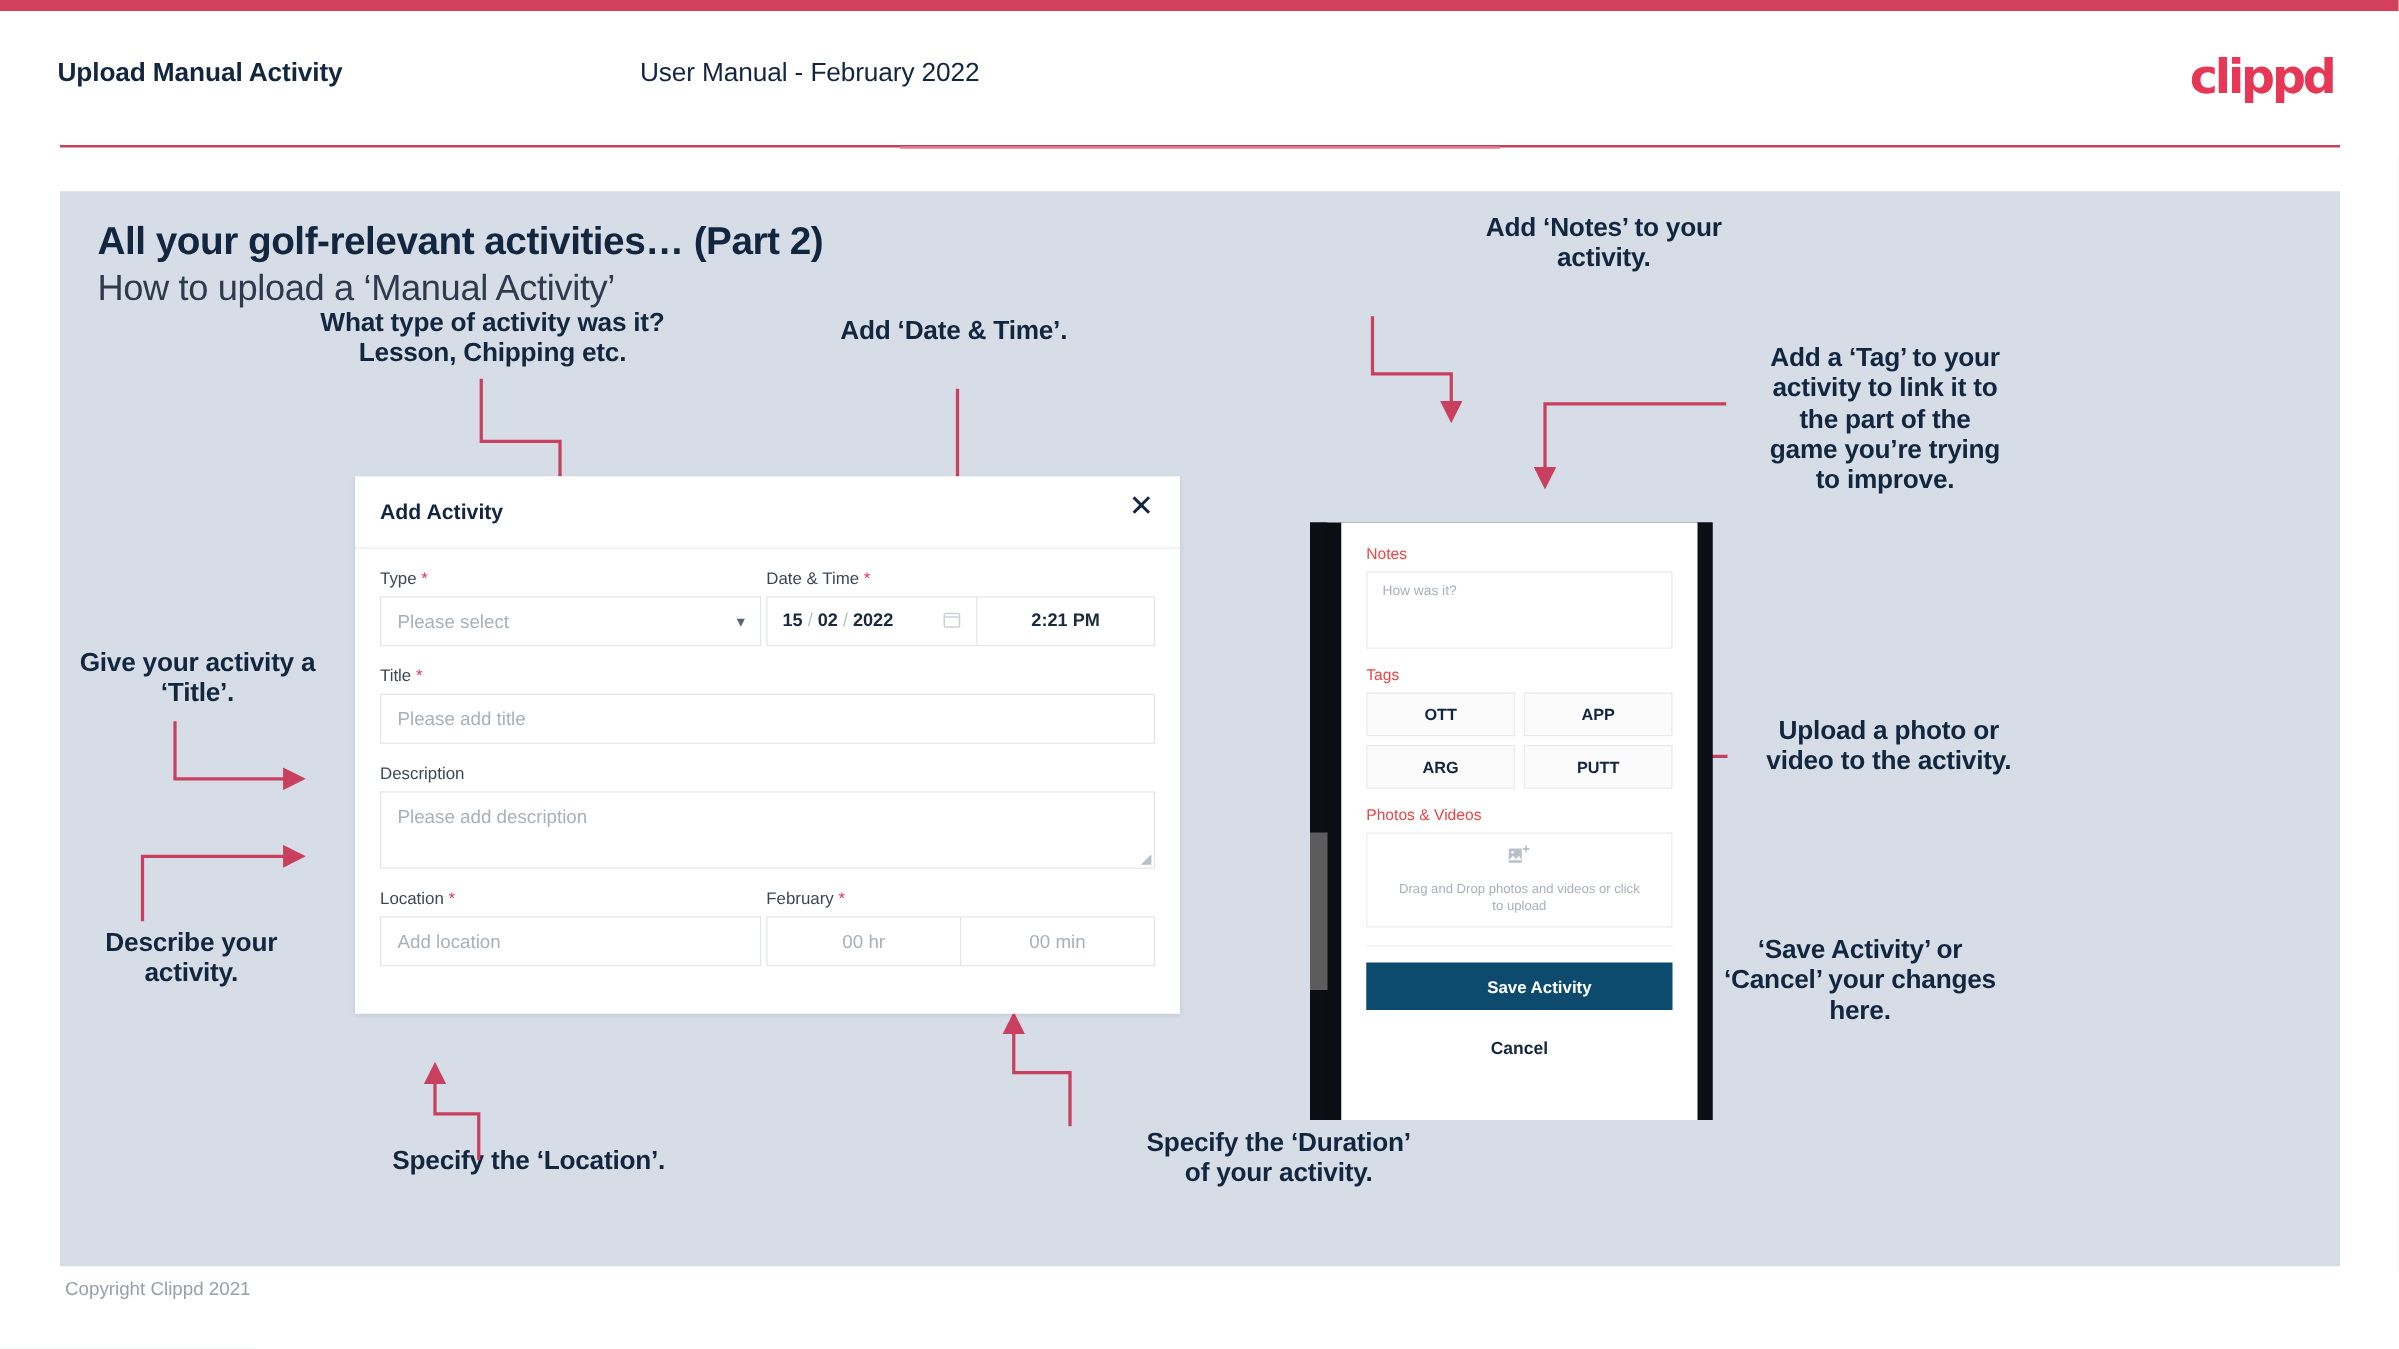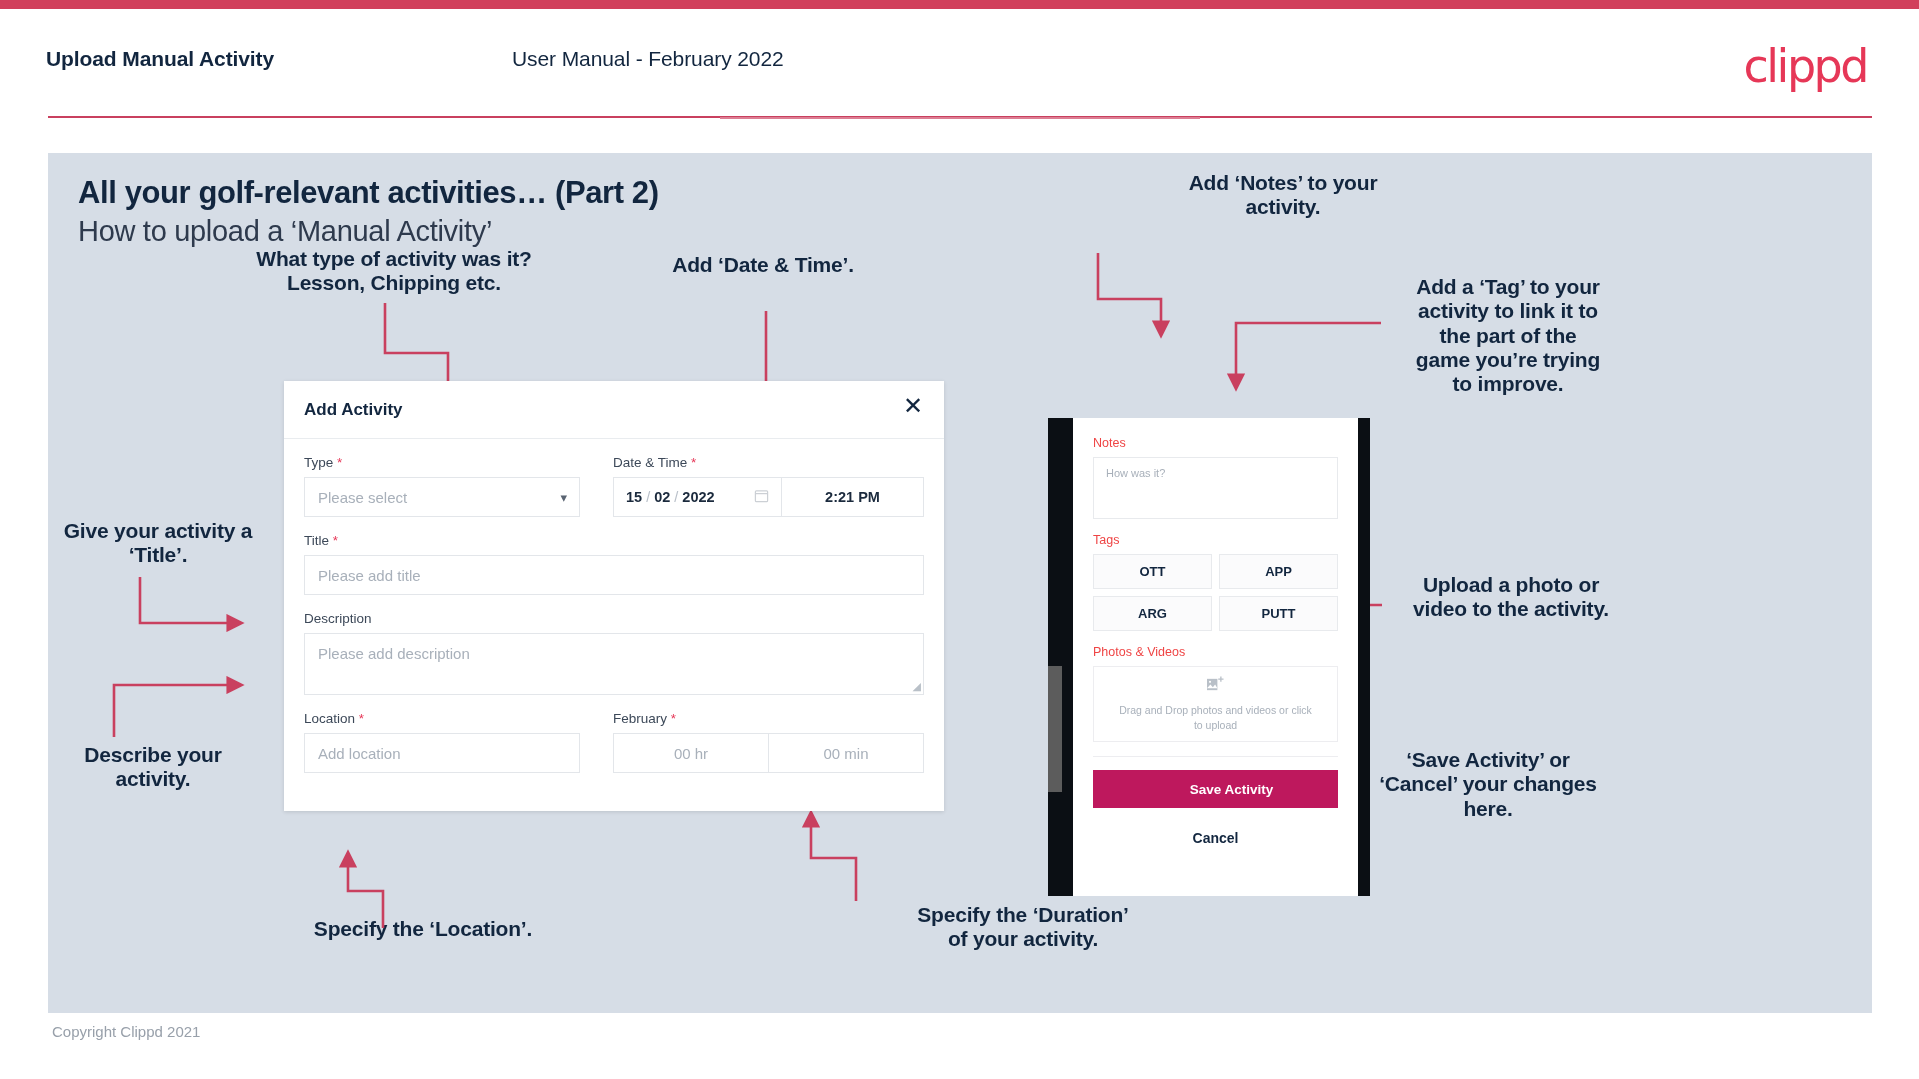--- a/index.html
+++ b/index.html
@@ -42,22 +42,22 @@
     position: absolute;
     left: 512px; top: 38px;
     font-size: 21px;
     font-weight: 400;
     color: #12263f;
     letter-spacing: -0.1px;
   }
   .brand-logo {
     position: absolute;
     right: 52px; top: 30px;
-    font-size: 46px;
-    font-weight: 400;
+    font-size: 38px;
+    font-weight: 700;
     color: #e63757;
     letter-spacing: -2.5px;
     font-family: "DejaVu Sans", sans-serif;
     margin-left: 26px;
   }
   .header-rule {
     position: absolute;
     left: 48px; top: 116px;
     width: 1824px;
     height: 2px;
@@ -151,21 +151,21 @@
   .dialog-body { padding: 16px 20px 0 20px; }
 
   .field-label {
     font-size: 13.5px;
     color: #3c4858;
     margin-bottom: 7px;
     display: block;
   }
   .req { color: #e63757; }
 
-  .row { display: flex; gap: 33px; margin-bottom: 16px; }
+  .row { display: flex; gap: 4px; margin-bottom: 16px; }
   .col-left  { width: 311px; }
   .col-right { width: 311px; }
   .col-full  { width: 100%; margin-bottom: 16px; margin-top: 16px; }
 
   .input {
     height: 40px;
     border: 1px solid #e3e6ea;
     background: #fff;
     display: flex;
     align-items: center;
@@ -317,21 +317,21 @@
     line-height: 1.35;
     padding: 0 22px;
   }
   .p-divider {
     height: 1px;
     background: #ededf0;
     margin: 14px 0 13px 0;
   }
   .save-btn {
     height: 38px;
-    background: #be185d;
+    background: #0c4a6e;
     color: #fff;
     display: flex;
     align-items: center;
     justify-content: center;
     font-size: 13.5px;
     font-weight: 700;
     cursor: pointer;
     padding-left: 32px;
   }
   .cancel-btn {

